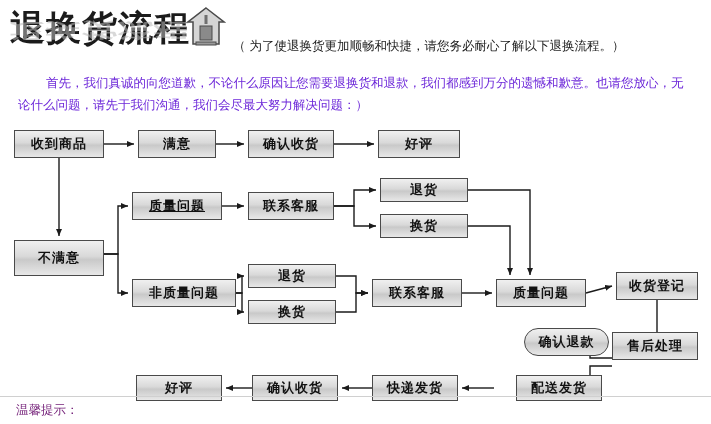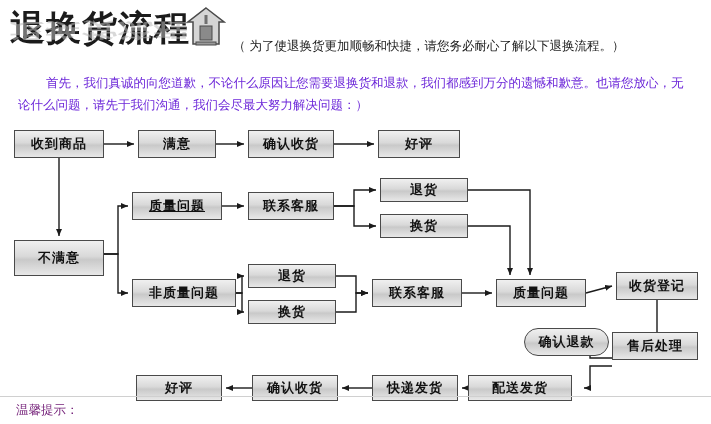--- a/index.html
+++ b/index.html
@@ -151,21 +151,21 @@
       <div class="box" style="left: 380px; top: 178px; width: 88px; height: 24px;">退货</div>
       <div class="box" style="left: 380px; top: 214px; width: 88px; height: 24px;">换货</div>
       <div class="box" style="left: 132px; top: 279px; width: 104px; height: 28px;">非质量问题</div>
       <div class="box" style="left: 248px; top: 264px; width: 88px; height: 24px;">退货</div>
       <div class="box" style="left: 248px; top: 300px; width: 88px; height: 24px;">换货</div>
       <div class="box" style="left: 372px; top: 279px; width: 90px; height: 28px;">联系客服</div>
       <div class="box" style="left: 496px; top: 279px; width: 90px; height: 28px;">质量问题</div>
       <div class="box" style="left: 616px; top: 272px; width: 82px; height: 28px;">收货登记</div>
       <div class="box" style="left: 612px; top: 332px; width: 86px; height: 28px;">售后处理</div>
       <div class="box" style="left: 524px; top: 328px; width: 85px; height: 28px; border-radius: 14px;">确认退款</div>
-      <div class="box" style="left: 468px; top: 375px; width: 104px; height: 26px;">配送发货</div>
+      <div class="box" style="left: 516px; top: 375px; width: 86px; height: 26px;">配送发货</div>
       <div class="box" style="left: 372px; top: 375px; width: 86px; height: 26px;">快递发货</div>
       <div class="box" style="left: 252px; top: 375px; width: 86px; height: 26px;">确认收货</div>
       <div class="box" style="left: 136px; top: 375px; width: 86px; height: 26px;">好评</div>
     </div>
 
   <div class="hr-bottom"></div>
   <div class="footer-note">温馨提示：</div>
 </div>
 
 </body></html>

